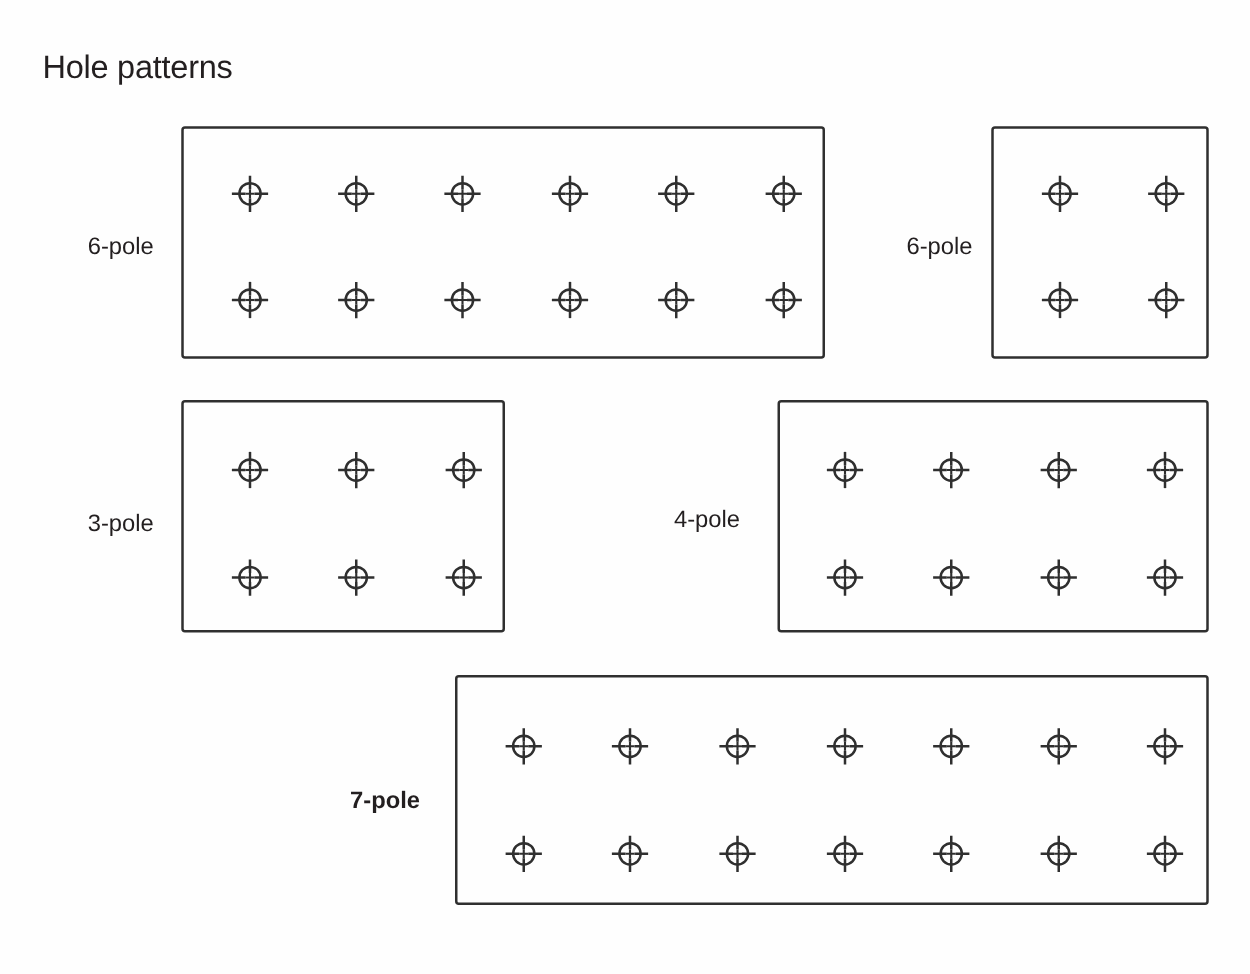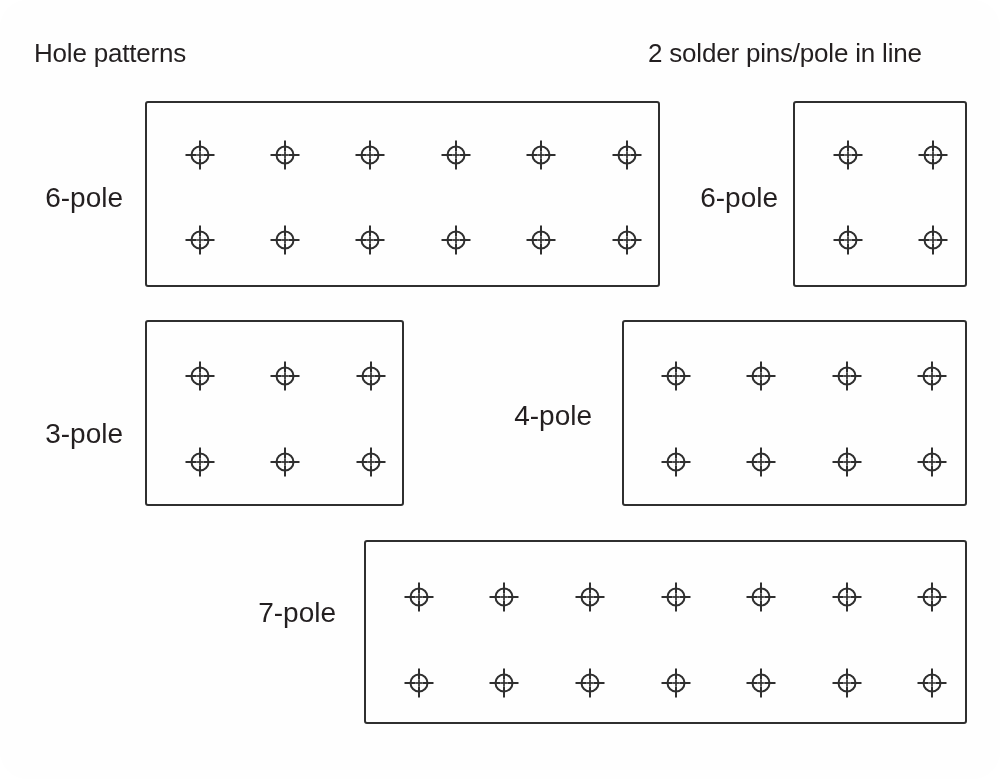--- a/index.html
+++ b/index.html
@@ -12,40 +12,39 @@
   body {
     font-family: "Liberation Sans", sans-serif;
     color: #231f20;
   }
   #stage {
     position: relative;
     width: 1000px;
     height: 779px;
     background: #fefefe;
     overflow: hidden;
-    border-radius: 27px;
   }
   .heading {
     position: absolute;
     font-size: 26px;
     font-weight: 400;
     letter-spacing: -0.2px;
     color: #231f20;
     white-space: nowrap;
     line-height: 1;
   }
   #title-left  { left: 34px; top: 40px; }
   #title-right { left: 648px; top: 40px; }
 
   .pattern-group {
     position: absolute;
   }
   .pole-label {
     position: absolute;
-    font-size: 28px;
+    font-size: 19px;
     font-weight: 400;
     color: #231f20;
     white-space: nowrap;
     line-height: 1;
     transform: translateY(-50%);
     text-align: right;
   }
   .pattern-box {
     position: absolute;
     border: 2px solid #2f2f2f;
@@ -61,21 +60,20 @@
   }
   .hole svg { display: block; width: 32px; height: 32px; }
 </style>
 </head>
 <body>
 
 <div id="stage">
 
   <div class="heading" id="title-left">Hole patterns</div>
 
-  <div class="heading" id="title-right">2 solder pins/pole in line</div>
 
   <div id="groups">
       <div class="pattern-group">
         <div class="pole-label" style="left: 35px; top: 198px; width: 88px;">6-pole</div>
         <div class="pattern-box" style="left: 145px; top: 101px; width: 515px; height: 186px;"></div>
         <div class="hole" style="left: 200px; top: 155px;">
           <svg viewBox="0 0 32 32" xmlns="http://www.w3.org/2000/svg">
             <circle cx="16" cy="16" r="8.5" fill="none" stroke="#2f2f2f" stroke-width="2"></circle>
             <line x1="16" y1="1.5" x2="16" y2="12.4" stroke="#2f2f2f" stroke-width="2"></line>
             <line x1="16" y1="19.6" x2="16" y2="30.5" stroke="#2f2f2f" stroke-width="2"></line>
@@ -249,21 +247,21 @@
             <line x1="16" y1="1.5" x2="16" y2="12.4" stroke="#2f2f2f" stroke-width="2"></line>
             <line x1="16" y1="19.6" x2="16" y2="30.5" stroke="#2f2f2f" stroke-width="2"></line>
             <line x1="1.5" y1="16" x2="12.4" y2="16" stroke="#2f2f2f" stroke-width="2"></line>
             <line x1="19.6" y1="16" x2="30.5" y2="16" stroke="#2f2f2f" stroke-width="2"></line>
             <line x1="12.4" y1="16" x2="19.6" y2="16" stroke="#2f2f2f" stroke-width="1.7"></line>
             <line x1="16" y1="12.4" x2="16" y2="19.6" stroke="#2f2f2f" stroke-width="1.7"></line>
           </svg>
         </div>
       </div>
       <div class="pattern-group">
-        <div class="pole-label" style="left: 35px; top: 419px; width: 88px; margin-top: 15px;">3-pole</div>
+        <div class="pole-label" style="left: 35px; top: 419px; width: 88px;">3-pole</div>
         <div class="pattern-box" style="left: 145px; top: 320px; width: 259px; height: 186px;"></div>
         <div class="hole" style="left: 200px; top: 376px;">
           <svg viewBox="0 0 32 32" xmlns="http://www.w3.org/2000/svg">
             <circle cx="16" cy="16" r="8.5" fill="none" stroke="#2f2f2f" stroke-width="2"></circle>
             <line x1="16" y1="1.5" x2="16" y2="12.4" stroke="#2f2f2f" stroke-width="2"></line>
             <line x1="16" y1="19.6" x2="16" y2="30.5" stroke="#2f2f2f" stroke-width="2"></line>
             <line x1="1.5" y1="16" x2="12.4" y2="16" stroke="#2f2f2f" stroke-width="2"></line>
             <line x1="19.6" y1="16" x2="30.5" y2="16" stroke="#2f2f2f" stroke-width="2"></line>
             <line x1="12.4" y1="16" x2="19.6" y2="16" stroke="#2f2f2f" stroke-width="1.7"></line>
             <line x1="16" y1="12.4" x2="16" y2="19.6" stroke="#2f2f2f" stroke-width="1.7"></line>
@@ -411,21 +409,21 @@
             <line x1="16" y1="1.5" x2="16" y2="12.4" stroke="#2f2f2f" stroke-width="2"></line>
             <line x1="16" y1="19.6" x2="16" y2="30.5" stroke="#2f2f2f" stroke-width="2"></line>
             <line x1="1.5" y1="16" x2="12.4" y2="16" stroke="#2f2f2f" stroke-width="2"></line>
             <line x1="19.6" y1="16" x2="30.5" y2="16" stroke="#2f2f2f" stroke-width="2"></line>
             <line x1="12.4" y1="16" x2="19.6" y2="16" stroke="#2f2f2f" stroke-width="1.7"></line>
             <line x1="16" y1="12.4" x2="16" y2="19.6" stroke="#2f2f2f" stroke-width="1.7"></line>
           </svg>
         </div>
       </div>
       <div class="pattern-group">
-        <div class="pole-label" style="left: 248px; top: 613px; width: 88px;">7-pole</div>
+        <div class="pole-label" style="left: 248px; top: 641px; width: 88px; font-weight: bold;">7-pole</div>
         <div class="pattern-box" style="left: 364px; top: 540px; width: 603px; height: 184px;"></div>
         <div class="hole" style="left: 419px; top: 597px;">
           <svg viewBox="0 0 32 32" xmlns="http://www.w3.org/2000/svg">
             <circle cx="16" cy="16" r="8.5" fill="none" stroke="#2f2f2f" stroke-width="2"></circle>
             <line x1="16" y1="1.5" x2="16" y2="12.4" stroke="#2f2f2f" stroke-width="2"></line>
             <line x1="16" y1="19.6" x2="16" y2="30.5" stroke="#2f2f2f" stroke-width="2"></line>
             <line x1="1.5" y1="16" x2="12.4" y2="16" stroke="#2f2f2f" stroke-width="2"></line>
             <line x1="19.6" y1="16" x2="30.5" y2="16" stroke="#2f2f2f" stroke-width="2"></line>
             <line x1="12.4" y1="16" x2="19.6" y2="16" stroke="#2f2f2f" stroke-width="1.7"></line>
             <line x1="16" y1="12.4" x2="16" y2="19.6" stroke="#2f2f2f" stroke-width="1.7"></line>

